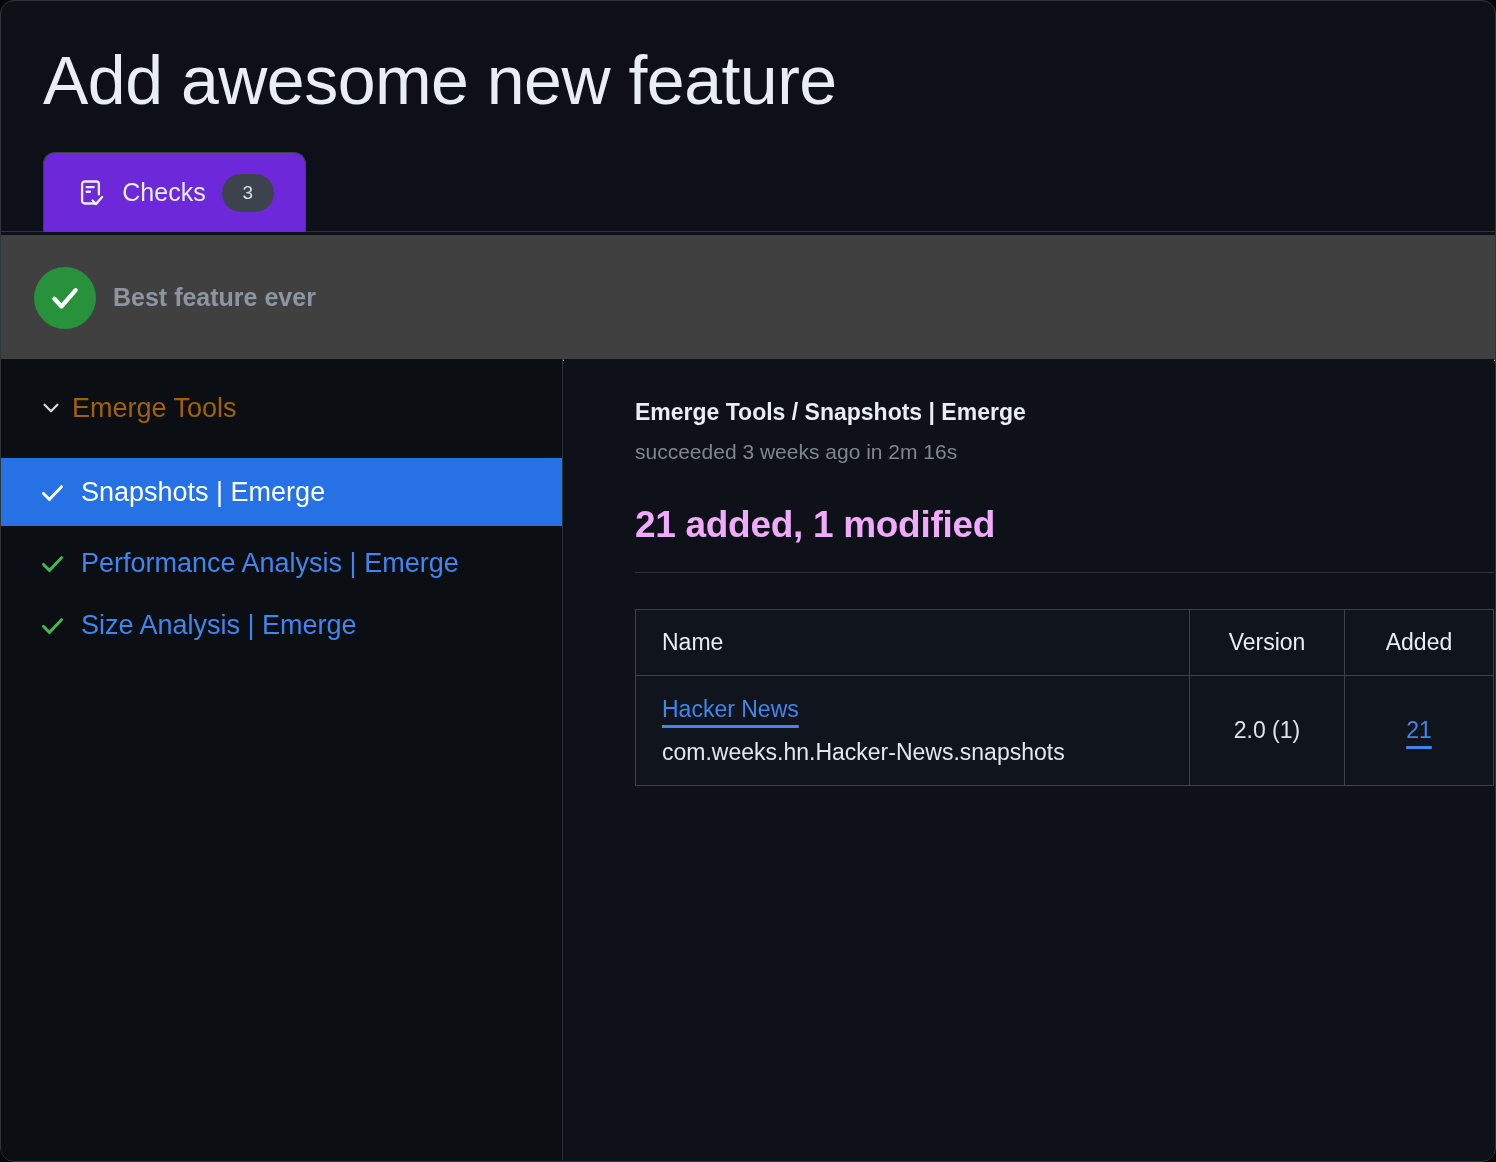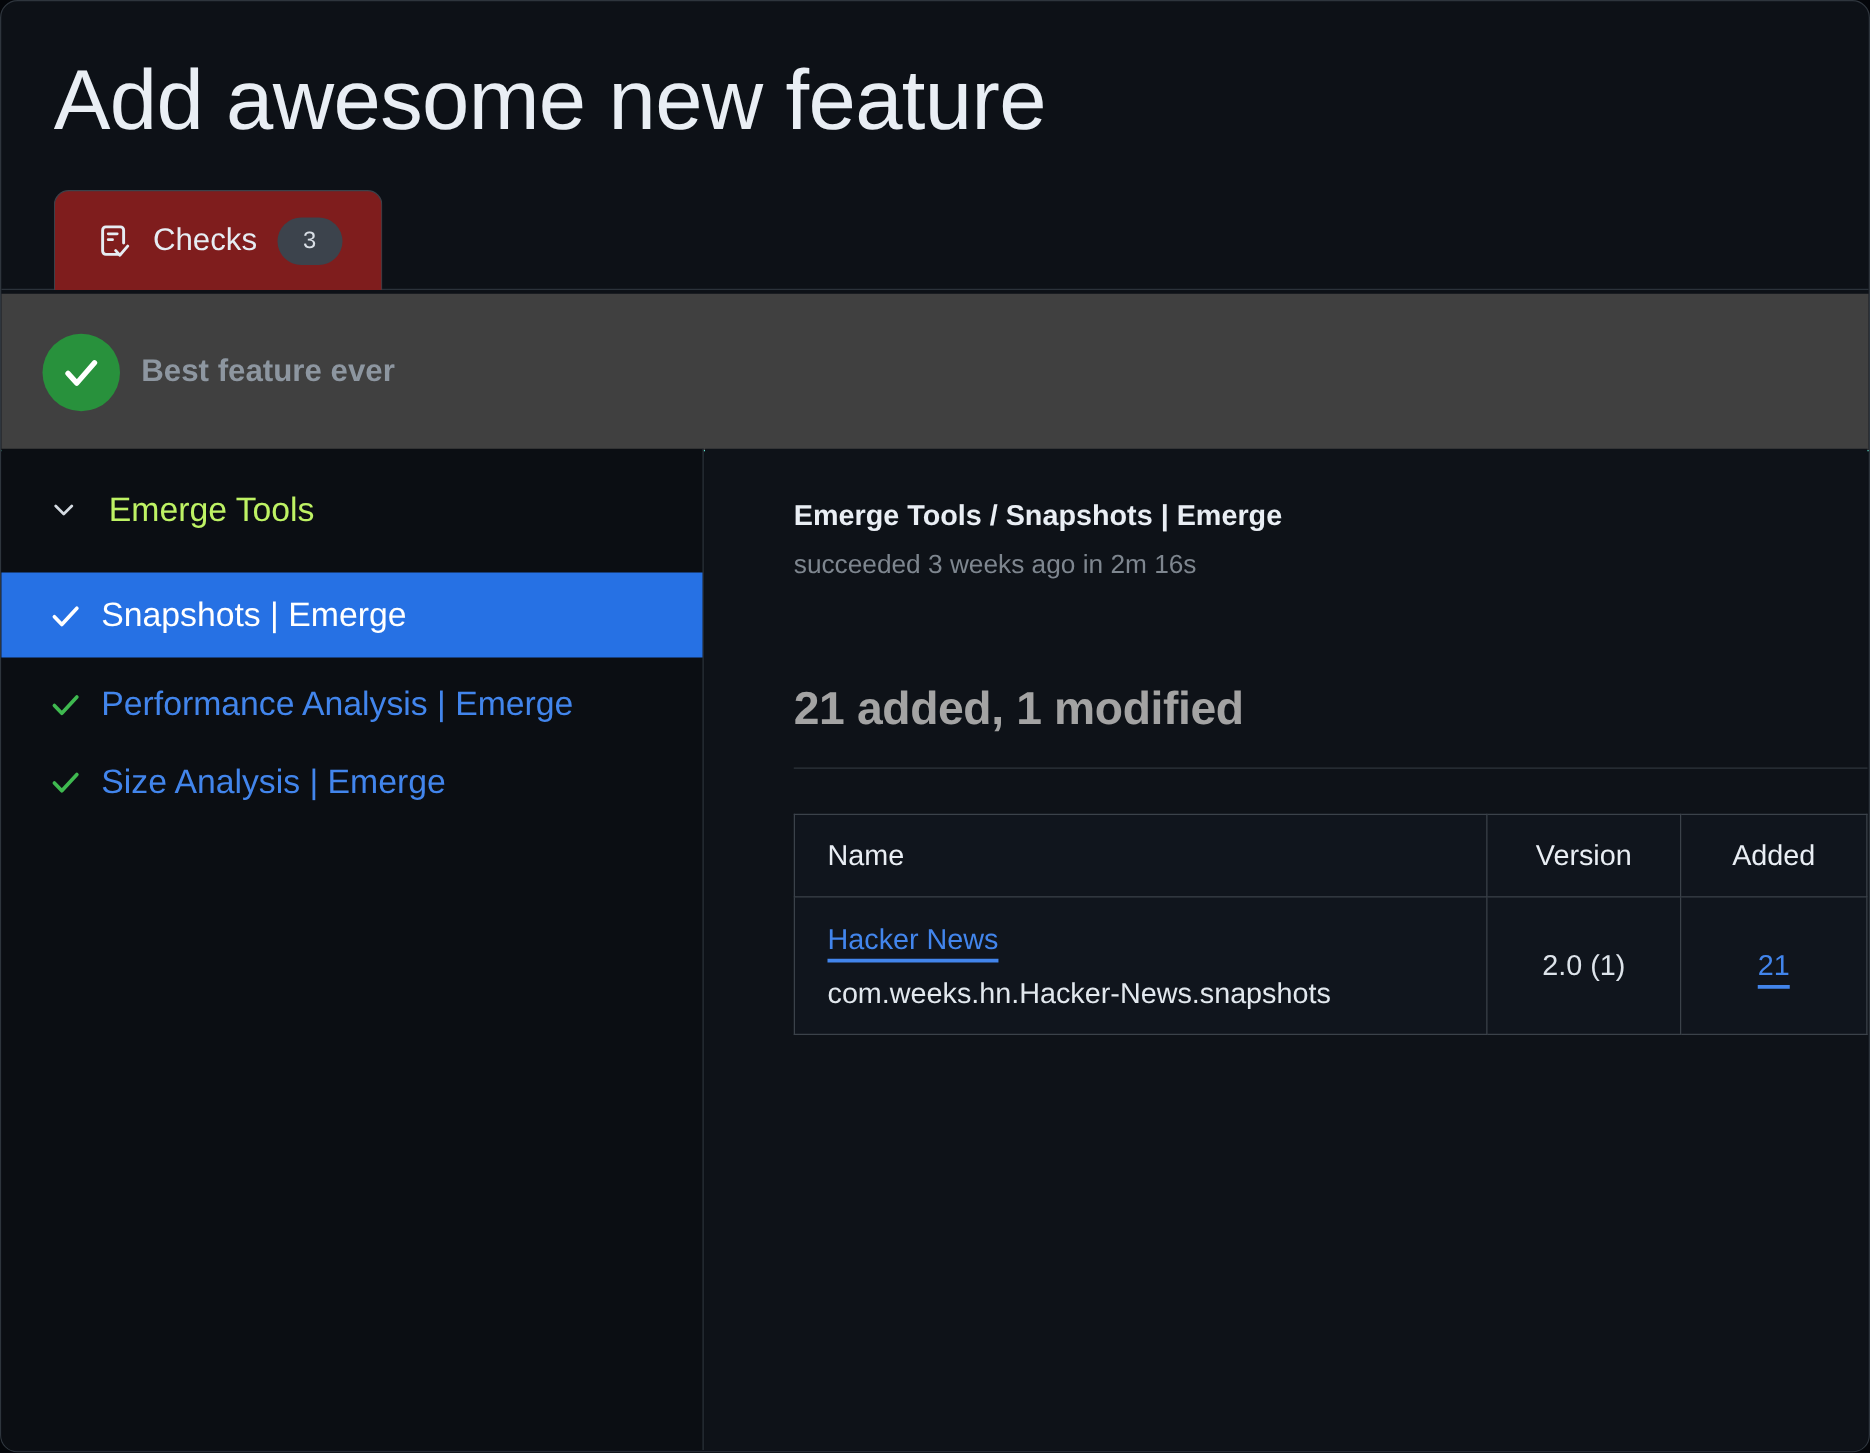--- a/index.html
+++ b/index.html
@@ -16,21 +16,21 @@
   }
   
   .page-title{
     position:absolute;left:42px;top:40px;
     font-size:68px;font-weight:500;letter-spacing:-0.5px;
     color:#e9eef4;white-space:nowrap;
   }
   .tab{
     position:absolute;left:42px;top:151px;width:263px;height:80px;
     box-sizing:border-box;
-    background:#7f1d1d;
+    background:#6d28d9;
     border:1px solid #3b424a;border-bottom:none;
     border-radius:12px 12px 0 0;
     display:flex;align-items:center;justify-content:center;gap:16px;
     z-index:2;cursor:pointer;
   }
   .tab-label{font-size:25px;color:#e6edf3;}
   .tab-badge{
     min-width:26px;height:38px;padding:0 13px;border-radius:19px;
     background:#3c434c;color:#d9dfe6;font-size:19px;
     display:flex;align-items:center;justify-content:center;
@@ -66,36 +66,36 @@
     position:absolute;left:563px;top:358px;bottom:1px;right:1px;
     background:#0e1218;
     padding:40px 0 0 71px;box-sizing:border-box;
   }
   
   .group-header{
     margin-top:24px;height:50px;
     display:flex;align-items:center;cursor:pointer;
   }
   .group-header .chev{margin-left:39px;width:22px;height:22px;color:#d4dae1;flex:none;}
-  .group-label{margin-left:25px;font-size:27px;color:#bef264;}
+  .group-label{margin-left:10px;font-size:27px;color:#a16207;}
   .side-item{
     display:flex;align-items:center;height:62px;cursor:pointer;
   }
   .side-item .check{margin-left:38px;width:27px;height:27px;flex:none;color:var(--check_green,#3fb950);}
   .side-item .item-label{margin-left:15px;font-size:27px;color:var(--link_blue,#4285ec);white-space:nowrap;}
   .side-item.selected{
     height:68px;margin-top:25px;background:var(--accent_blue,#2671e4);
   }
   .side-item.selected .check{color:#ffffff;}
   .side-item.selected .item-label{color:#ffffff;}
   .side-item.selected + .side-item{margin-top:6px;}
   
   .breadcrumb{font-size:23px;font-weight:700;color:#e9eef4;}
   .status-line{margin-top:14px;font-size:21px;color:#7e868f;}
-  .summary-heading{margin-top:82px;font-size:37px;font-weight:600;color:#a3a3a3;letter-spacing:-0.3px;}
+  .summary-heading{margin-top:40px;font-size:37px;font-weight:600;color:#f0abfc;letter-spacing:-0.3px;}
   .rule{margin-top:26px;height:1px;background:#2e343b;}
   table.results{
     margin-top:36px;width:100%;
     border-collapse:collapse;table-layout:fixed;
   }
   table.results th,table.results td{
     border:1px solid #3b424a;background:#10151d;
     box-sizing:border-box;
   }
   col.c-name{width:auto;}

